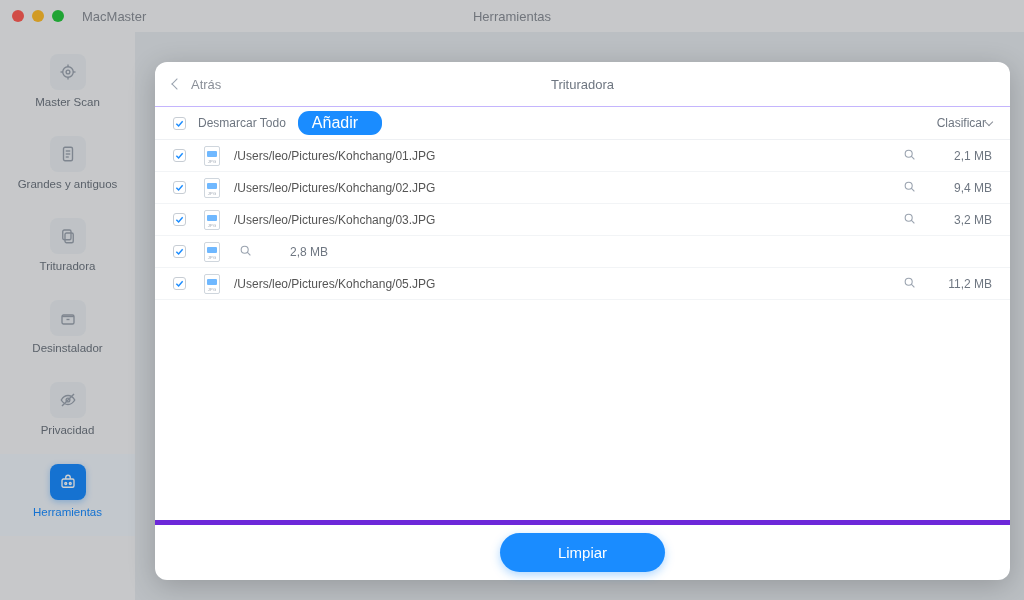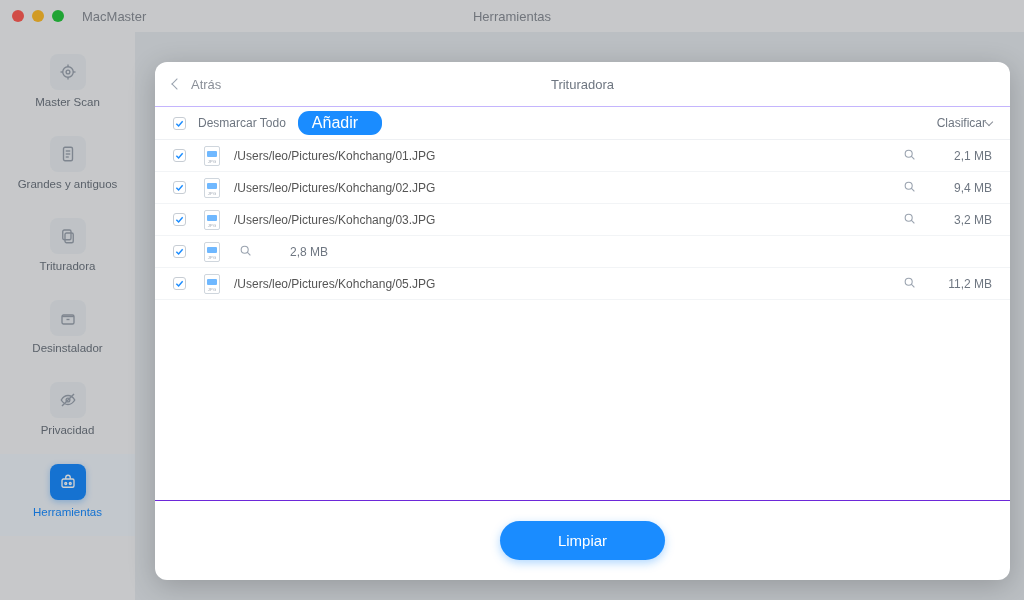--- a/index.html
+++ b/index.html
@@ -58,21 +58,21 @@
   .modal-list { flex: 1; overflow: auto; }
   .row { display: flex; align-items: center; height: 32px; padding: 0 18px; border-bottom: 1px solid #f2f4f6; font-size: 12px; color: #555; }
   .row .checkbox { margin-right: 18px; }
   .fileicon { width: 16px; height: 20px; border: 1px solid #cfd6dd; border-radius: 2px; position: relative; margin-right: 14px; flex-shrink: 0; background: #fff; }
   .fileicon::before { content: ""; position: absolute; left: 2px; right: 2px; top: 4px; height: 6px; background: #6fb8ff; border-radius: 1px; }
   .fileicon::after { content: "JPG"; position: absolute; left: 0; right: 0; bottom: 1px; font-size: 4px; letter-spacing: 0.3px; text-align: center; color: #9aa3af; }
   .path { flex: 1; color: #555; white-space: nowrap; overflow: hidden; text-overflow: ellipsis; }
   .magnify { width: 22px; color: #9aa3af; cursor: pointer; text-align: center; }
   .size { width: 72px; text-align: right; color: #6e7681; }
 
-  .modal-footer { height: 80px; border-top: 1px solid #6d28d9; display: flex; align-items: center; justify-content: center; }
+  .modal-footer { height: 60px; border-top: 5px solid #6d28d9; display: flex; align-items: center; justify-content: center; }
   .clean-btn { background: #1a8cff; color: #fff; font-size: 15px; border: none; border-radius: 20px; padding: 11px 58px; cursor: pointer; box-shadow: 0 3px 10px rgba(26,140,255,0.35); }
 
   
   .svg16 { width: 18px; height: 18px; }
 </style>
 </head>
 <body>
 
 <div class="app">
 

